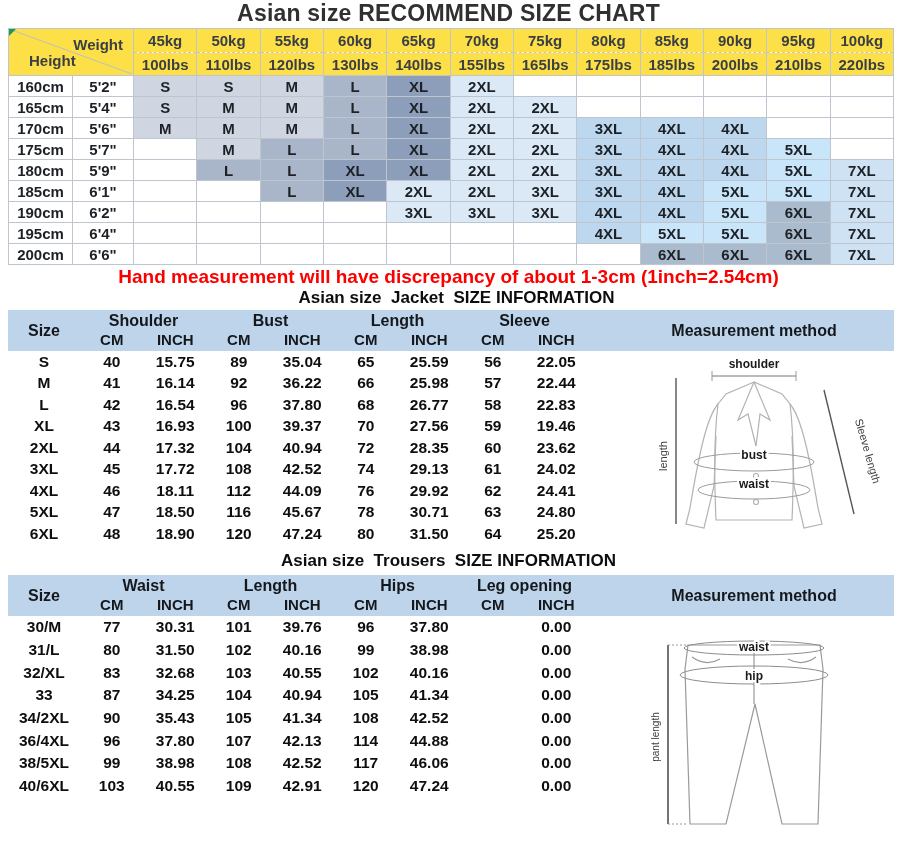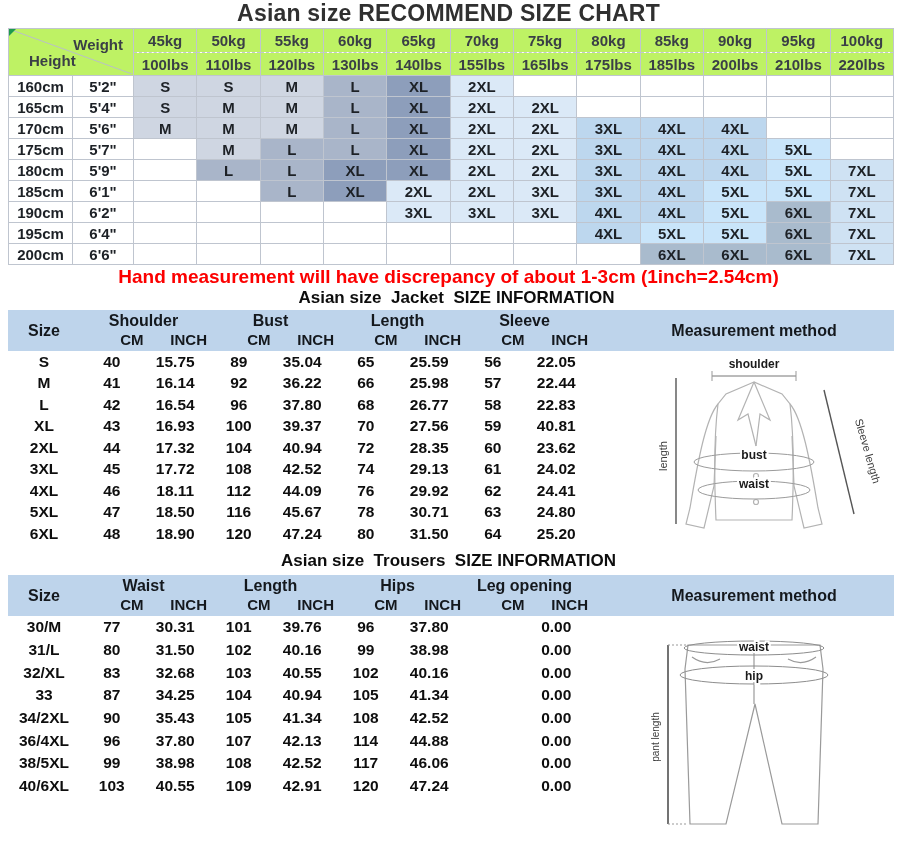--- a/index.html
+++ b/index.html
@@ -8,21 +8,21 @@
 
   
   #main-title{position:absolute;top:0;left:0;width:100%;text-align:center;
               font-size:23px;line-height:27px;color:#303030;letter-spacing:.2px;}
 
   
   #top-chart{position:absolute;left:8px;top:28px;width:886px;}
   #top-chart table{border-collapse:collapse;table-layout:fixed;width:886px;}
   #top-chart th,#top-chart td{border:1px solid #bfc5cf;padding:0;text-align:center;
                               font-size:15px;font-weight:700;overflow:hidden;}
-  #top-chart th{color:#3a3f46;background:#bef264;}
+  #top-chart th{color:#3a3f46;background:#fde047;}
   #top-chart tr.kg-row th{height:23px;border-bottom:1px dashed #c3c8d0;}
   #top-chart tr.lbs-row th{height:22px;border-top:none;}
   #top-chart tbody td{height:20px;color:#1d2126;}
   #top-chart td.hcm{border-right:1px dashed #c7ccd4;}
   #top-chart th.corner{position:relative;border-bottom:1px solid #bfc5cf;}
   #top-chart .corner-top{position:absolute;top:7px;right:10px;font-size:15px;}
   #top-chart .corner-bottom{position:absolute;bottom:6px;left:20px;font-size:15px;}
   #green-corner{position:absolute;left:1px;top:1px;width:0;height:0;
                 border-top:7px solid #1d9a4e;border-right:7px solid transparent;z-index:3;}
 
@@ -37,21 +37,21 @@
   
   .meas-section{position:absolute;left:8px;width:886px;}
   #jacket-section{top:310px;height:235px;}
   #trousers-section{top:575px;height:268px;}
   .band{display:flex;height:41px;background:#bed4eb;}
   .band .size-h{width:72px;display:flex;align-items:center;justify-content:center;
                 font-size:16px;color:#14181d;}
   .band .group{width:127px;text-align:center;color:#14181d;}
   .band .group .gt{font-size:16px;line-height:21px;height:21px;}
   .band .group .units{display:flex;font-size:15px;line-height:17px;}
-  .band .group .units span{width:63.5px;text-align:right;}
+  .band .group .units span{width:63.5px;text-align:center;}
   .band .mm{flex:1;display:flex;align-items:center;justify-content:center;
             font-size:16px;color:#14181d;padding-left:26px;}
   .meas-body{border-collapse:collapse;table-layout:fixed;width:580px;}
   .meas-body td{padding:0;text-align:center;font-size:15.5px;font-weight:700;color:#0e0e0e;}
   #jacket-section .meas-body td{height:21.5px;}
   #trousers-section .meas-body td{height:22.7px;}
   .meas-body col.c-size{width:72px;}
   .meas-body col.c-n{width:63.5px;}
 
   
@@ -348,21 +348,21 @@
           </tr>
           <tr>
             <td>XL</td>
             <td>43</td>
             <td>16.93</td>
             <td>100</td>
             <td>39.37</td>
             <td>70</td>
             <td>27.56</td>
             <td>59</td>
-            <td>40.81</td>
+            <td>19.46</td>
           </tr>
           <tr>
             <td>2XL</td>
             <td>44</td>
             <td>17.32</td>
             <td>104</td>
             <td>40.94</td>
             <td>72</td>
             <td>28.35</td>
             <td>60</td>

